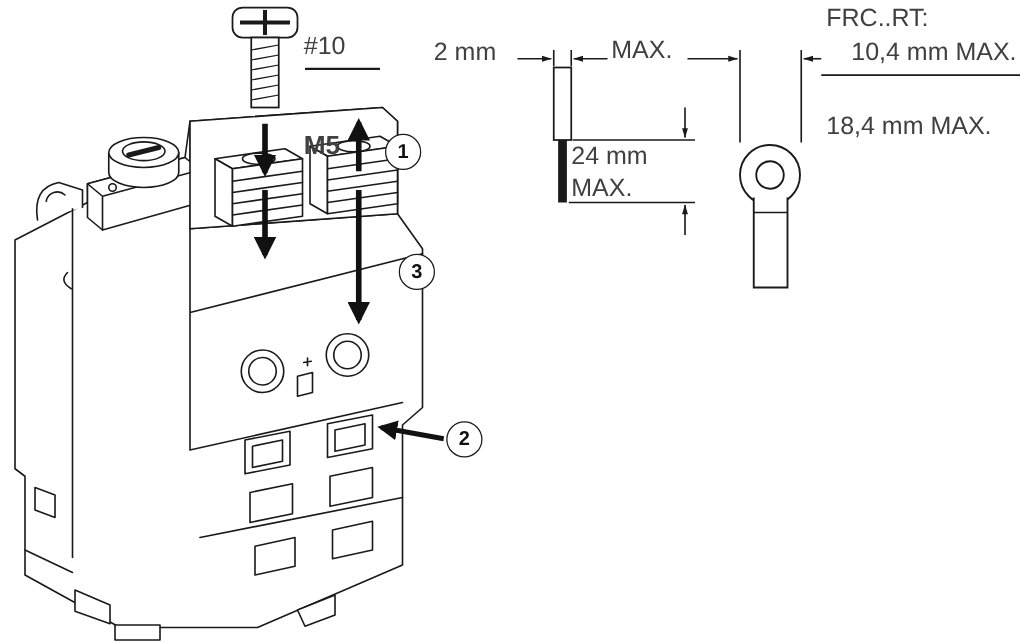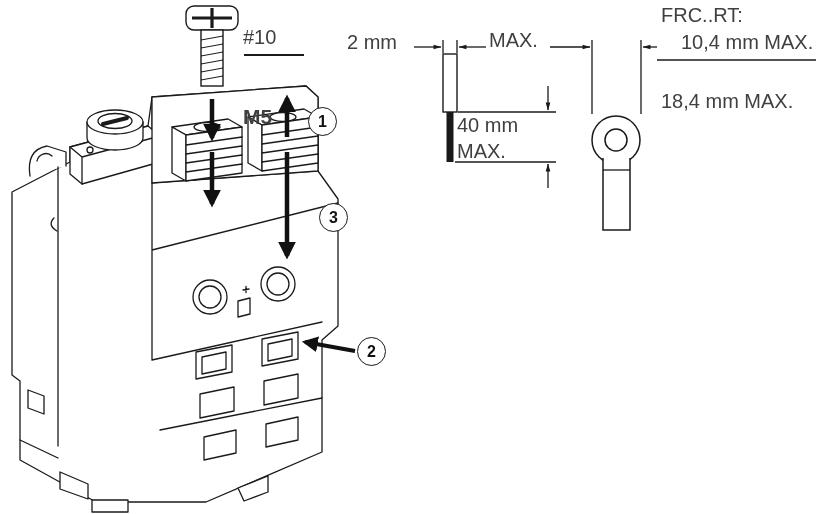--- a/index.html
+++ b/index.html
@@ -162,21 +162,21 @@
 
     <line x1="657" y1="60" x2="816" y2="60" stroke="#1a1a1a" stroke-width="1.4"></line>
   </svg>
 
   <div class="lbl center" style="left:243px;top:26px;width:62px;">#10</div>
   <div class="lbl center bold" style="left:243px;top:57px;width:62px;margin-top:48px;">M5</div>
 
   <div class="lbl" style="left:347px;top:31px;">2 mm</div>
   <div class="lbl" style="left:489px;top:29px;">MAX.</div>
 
-  <div class="lbl" style="left:457px;top:114px;">40 mm</div>
+  <div class="lbl" style="left:457px;top:114px;">24 mm</div>
   <div class="lbl" style="left:457px;top:140px;">MAX.</div>
 
   <div class="lbl" style="left:661px;top:4px;">FRC..RT:</div>
   <div class="lbl" style="left:661px;top:31px;margin-left:20px;">10,4 mm MAX.</div>
   <div class="lbl" style="left:661px;top:90px;">18,4 mm MAX.</div>
 
   <div class="callout" style="left:308px;top:107px;">
     <span>1</span>
   </div>
   <div class="callout" style="left:319px;top:203px;">

